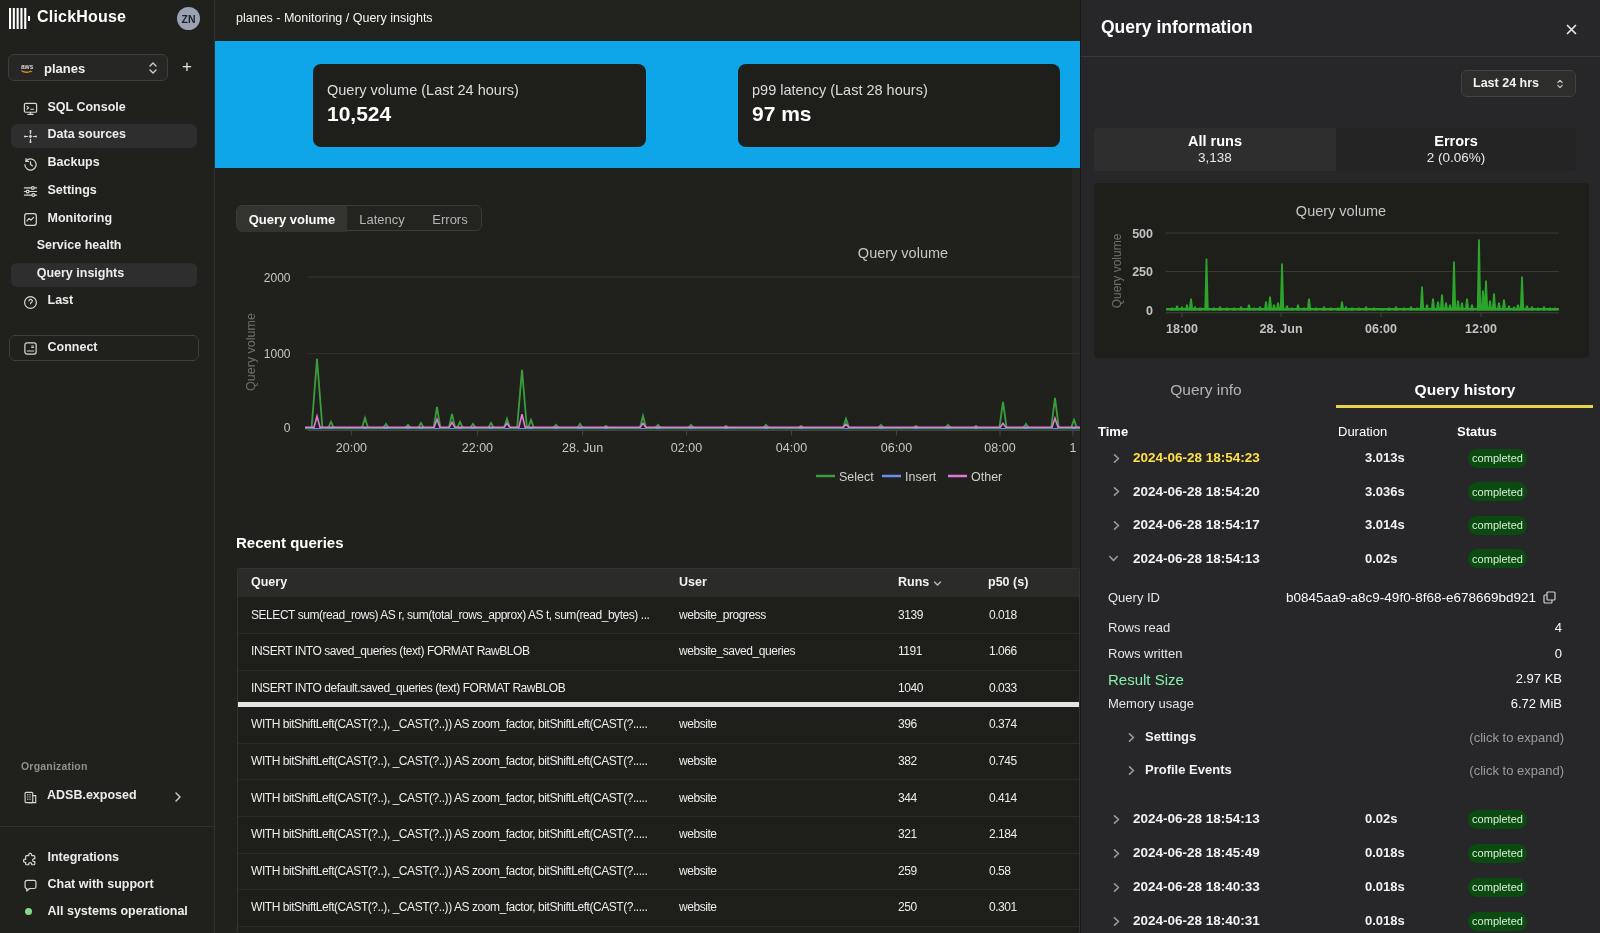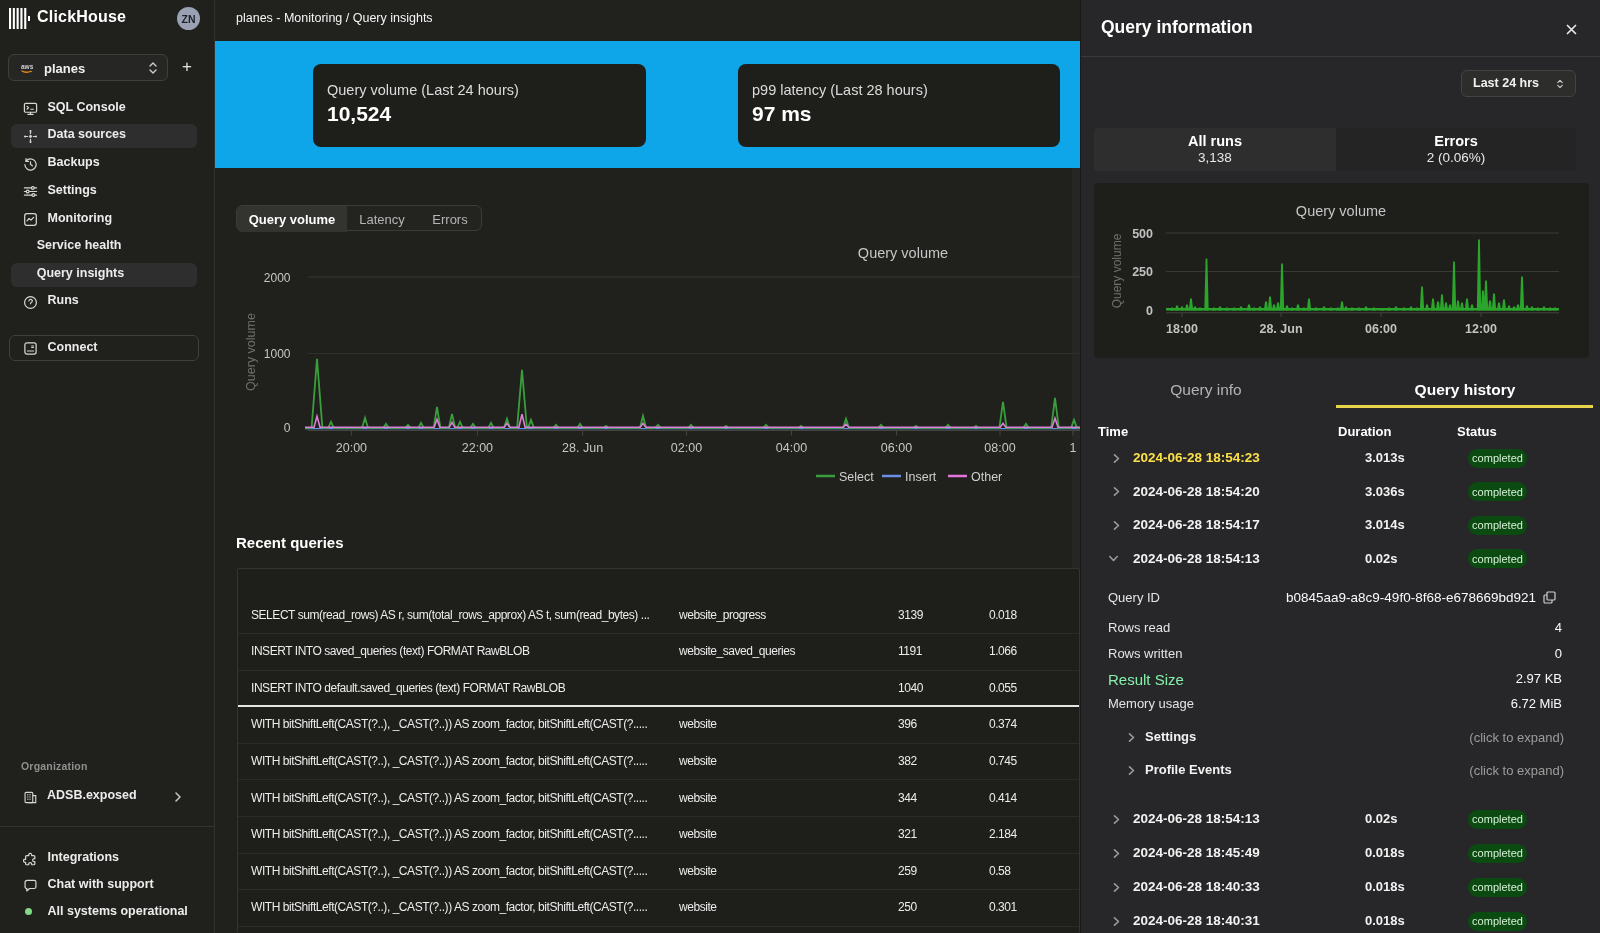--- a/index.html
+++ b/index.html
@@ -74,21 +74,21 @@
         <path d="M4.3 9.5l2.2-2.6 2 1.8 2.8-3" fill="none" stroke-linecap="round" stroke-linejoin="round"></path>
       </svg>
       <div style="position:absolute;left:47.5px;top:210.7px;font-size:12.5px;font-weight:600;color:#ececec">Monitoring</div>
       <div style="position:absolute;left:36.7px;top:238.0px;font-size:12.5px;font-weight:600;color:#ececec">Service health</div>
       <div style="position:absolute;left:36.7px;top:266.0px;font-size:12.5px;font-weight:600;color:#ececec">Query insights</div>
       <svg style="position:absolute;left:23px;top:294.5px" width="15" height="15" viewBox="0 0 16 16" fill="none" stroke="#d6d6d6" stroke-width="1.3">
         <circle cx="8" cy="8" r="6.3" fill="none"></circle>
         <path d="M6.3 6.3a1.8 1.8 0 1 1 2.6 1.7c-.6.3-.9.6-.9 1.2" fill="none" stroke-linecap="round"></path>
         <circle cx="8" cy="11.2" r=".9" stroke="none"></circle>
       </svg>
-      <div style="position:absolute;left:47.5px;top:293.0px;font-size:12.5px;font-weight:600;color:#ececec">Runs</div>
+      <div style="position:absolute;left:47.5px;top:293.0px;font-size:12.5px;font-weight:600;color:#ececec">Last</div>
       <div style="position:absolute;left:9px;top:335px;width:190px;height:26px;border:1px solid #3e3e3c;border-radius:6px"></div>
       <svg style="position:absolute;left:23px;top:341px" width="15" height="15" viewBox="0 0 16 16" fill="none" stroke="#d6d6d6" stroke-width="1.3">
         <rect x="2" y="2" width="12" height="12" rx="2.2" fill="none"></rect>
         <circle cx="6" cy="6" r="1" stroke="none"></circle>
         <path d="M9.2 5.4h2M9.2 7h2" stroke-width="1.1" stroke-linecap="round"></path>
         <path d="M4.6 10.6h6.8" stroke-width="1.1" stroke-linecap="round"></path>
       </svg>
       <div style="position:absolute;left:47.5px;top:340px;font-size:12.5px;font-weight:600;color:#ececec">Connect</div>
       <div style="position:absolute;left:21px;top:760px;font-size:10.5px;font-weight:bold;color:#8f8f8f;letter-spacing:.2px">Organization</div>
       <svg style="position:absolute;left:23px;top:790px" width="15" height="15" viewBox="0 0 16 16" fill="none" stroke="#d6d6d6" stroke-width="1.2">
@@ -161,37 +161,46 @@
       <path d="M69.0,187.3 L78.0,187.3 L81.0,176.3 L84.0,187.3 L198.1,187.3 L201.0,179.3 L203.9,187.3 L213.2,187.3 L216.0,182.3 L218.8,187.3 L268.2,187.3 L271.0,183.3 L273.8,187.3 L282.9,187.3 L286.0,174.3 L289.1,187.3 L404.2,187.3 L407.0,183.3 L409.8,187.3 L607.3,187.3 L610.0,184.3 L612.7,187.3 L764.2,187.3 L767.0,183.3 L769.8,187.3 L816.0,187.3 L819.0,178.3 L822.0,187.3 L844.0,187.3" fill="none" stroke="#dd7fd7" stroke-width="1.6"></path>
       <line x1="580" y1="236" x2="599" y2="236" stroke="#3a9e3c" stroke-width="2.5"></line>
       <text x="603" y="240.5" font-size="12.5" fill="#cfcfcf">Select</text>
       <line x1="646" y1="236" x2="665" y2="236" stroke="#6b8ee6" stroke-width="2.5"></line>
       <text x="669" y="240.5" font-size="12.5" fill="#cfcfcf">Insert</text>
       <line x1="712" y1="236" x2="731" y2="236" stroke="#e275dc" stroke-width="2.5"></line>
       <text x="735" y="240.5" font-size="12.5" fill="#cfcfcf">Other</text>
     </svg>
     <div style="position:absolute;left:236px;top:534px;font-size:15px;font-weight:bold;color:#fff">Recent queries</div>
     <div style="position:absolute;left:237px;top:568px;width:843px;height:365px;border:1px solid #343432;border-bottom:none;border-radius:2px;background:#1e1f1a;overflow:hidden">
+      <div style="position:absolute;left:0;top:0;width:100%;height:28px;background:#2b2b2a;font-size:12.5px;font-weight:bold;color:#f2f2f2">
+        <span style="position:absolute;left:13px;top:6px">Query</span>
+        <span style="position:absolute;left:441px;top:6px">User</span>
+        <span style="position:absolute;left:660px;top:6px">Runs</span>
+        <svg style="position:absolute;left:695px;top:11px" width="9" height="7" viewBox="0 0 9 7" fill="none" stroke="#bbb" stroke-width="1.4" stroke-linecap="round">
+          <path d="M1.5 2l3 3 3-3"></path>
+        </svg>
+        <span style="position:absolute;left:750px;top:6px">p50 (s)</span>
+      </div>
       <div style="position:absolute;left:0;top:28.5px;width:100%;height:36.6px;border-bottom:1px solid #2b2b29;font-size:12px;letter-spacing:-0.45px;color:#ececec">
         <span style="position:absolute;left:13px;top:10px;white-space:nowrap">SELECT sum(read_rows) AS r, sum(total_rows_approx) AS t, sum(read_bytes) ...</span>
         <span style="position:absolute;left:441px;top:10px">website_progress</span>
         <span style="position:absolute;left:660px;top:10px">3139</span>
         <span style="position:absolute;left:751px;top:10px">0.018</span>
       </div>
       <div style="position:absolute;left:0;top:65.1px;width:100%;height:36.6px;border-bottom:1px solid #2b2b29;font-size:12px;letter-spacing:-0.45px;color:#ececec">
         <span style="position:absolute;left:13px;top:10px;white-space:nowrap">INSERT INTO saved_queries (text) FORMAT RawBLOB</span>
         <span style="position:absolute;left:441px;top:10px">website_saved_queries</span>
         <span style="position:absolute;left:660px;top:10px">1191</span>
         <span style="position:absolute;left:751px;top:10px">1.066</span>
       </div>
-      <div style="position:absolute;left:0;top:101.69999999999999px;width:100%;height:36.6px;border-bottom:2px solid #e5e5e5;font-size:12px;letter-spacing:-0.45px;color:#ececec">
+      <div style="position:absolute;left:0;top:101.69999999999999px;width:100%;height:36.6px;border-bottom:5px solid #e5e5e5;font-size:12px;letter-spacing:-0.45px;color:#ececec">
         <span style="position:absolute;left:13px;top:10px;white-space:nowrap">INSERT INTO default.saved_queries (text) FORMAT RawBLOB</span>
         <span style="position:absolute;left:441px;top:10px"></span>
         <span style="position:absolute;left:660px;top:10px">1040</span>
-        <span style="position:absolute;left:751px;top:10px">0.055</span>
+        <span style="position:absolute;left:751px;top:10px">0.033</span>
       </div>
       <div style="position:absolute;left:0;top:138.29999999999998px;width:100%;height:36.6px;border-bottom:1px solid #2b2b29;font-size:12px;letter-spacing:-0.45px;color:#ececec">
         <span style="position:absolute;left:13px;top:10px;white-space:nowrap">WITH bitShiftLeft(CAST(?..), _CAST(?..)) AS zoom_factor, bitShiftLeft(CAST(?.....</span>
         <span style="position:absolute;left:441px;top:10px">website</span>
         <span style="position:absolute;left:660px;top:10px">396</span>
         <span style="position:absolute;left:751px;top:10px">0.374</span>
       </div>
       <div style="position:absolute;left:0;top:174.89999999999998px;width:100%;height:36.6px;border-bottom:1px solid #2b2b29;font-size:12px;letter-spacing:-0.45px;color:#ececec">
         <span style="position:absolute;left:13px;top:10px;white-space:nowrap">WITH bitShiftLeft(CAST(?..), _CAST(?..)) AS zoom_factor, bitShiftLeft(CAST(?.....</span>
         <span style="position:absolute;left:441px;top:10px">website</span>
@@ -260,21 +269,21 @@
           <line x1="387" y1="129.8" x2="387" y2="134" stroke="#45443f" stroke-width="1"></line>
           <text x="387" y="150" text-anchor="middle" font-size="12.5" fill="#c2c2c2" font-weight="bold">12:00</text>
           <rect x="72" y="125.0" width="393" height="2.5" fill="#2ba52b"></rect>
           <path d="M75.8,127.5 L77.1,124.5 L78.9,124.5 L80.2,127.5 Z M80.8,127.5 L82.1,122.5 L83.9,122.5 L85.2,127.5 Z M85.8,127.5 L87.1,123.5 L88.9,123.5 L90.2,127.5 Z M90.8,127.5 L92.1,121.5 L93.9,121.5 L95.2,127.5 Z M94.8,127.5 L96.1,115.5 L97.9,115.5 L99.2,127.5 Z M98.8,127.5 L100.1,123.5 L101.9,123.5 L103.2,127.5 Z M103.8,127.5 L105.1,124.5 L106.9,124.5 L108.2,127.5 Z M110.3,127.5 L111.6,75.5 L113.4,75.5 L114.7,127.5 Z M117.8,127.5 L119.1,124.5 L120.9,124.5 L122.2,127.5 Z M123.8,127.5 L125.1,123.5 L126.9,123.5 L128.2,127.5 Z M130.8,127.5 L132.1,124.5 L133.9,124.5 L135.2,127.5 Z M137.8,127.5 L139.1,124.5 L140.9,124.5 L142.2,127.5 Z M144.8,127.5 L146.1,123.5 L147.9,123.5 L149.2,127.5 Z M152.8,127.5 L154.1,121.5 L155.9,121.5 L157.2,127.5 Z M157.8,127.5 L159.1,124.5 L160.9,124.5 L162.2,127.5 Z M163.8,127.5 L165.1,123.5 L166.9,123.5 L168.2,127.5 Z M169.8,127.5 L171.1,118.5 L172.9,118.5 L174.2,127.5 Z M173.8,127.5 L175.1,113.5 L176.9,113.5 L178.2,127.5 Z M177.8,127.5 L179.1,121.5 L180.9,121.5 L182.2,127.5 Z M181.8,127.5 L183.1,119.5 L184.9,119.5 L186.2,127.5 Z M185.8,127.5 L187.1,80.5 L188.9,80.5 L190.2,127.5 Z M190.8,127.5 L192.1,122.5 L193.9,122.5 L195.2,127.5 Z M195.8,127.5 L197.1,124.5 L198.9,124.5 L200.2,127.5 Z M201.8,127.5 L203.1,121.5 L204.9,121.5 L206.2,127.5 Z M207.8,127.5 L209.1,124.5 L210.9,124.5 L212.2,127.5 Z M212.8,127.5 L214.1,115.5 L215.9,115.5 L217.2,127.5 Z M219.8,127.5 L221.1,124.5 L222.9,124.5 L224.2,127.5 Z M227.8,127.5 L229.1,123.5 L230.9,123.5 L232.2,127.5 Z M234.8,127.5 L236.1,124.5 L237.9,124.5 L239.2,127.5 Z M241.8,127.5 L243.1,124.5 L244.9,124.5 L246.2,127.5 Z M245.8,127.5 L247.1,118.5 L248.9,118.5 L250.2,127.5 Z M249.8,127.5 L251.1,123.5 L252.9,123.5 L254.2,127.5 Z M255.8,127.5 L257.1,124.5 L258.9,124.5 L260.2,127.5 Z M262.8,127.5 L264.1,124.5 L265.9,124.5 L267.2,127.5 Z M269.8,127.5 L271.1,123.5 L272.9,123.5 L274.2,127.5 Z M277.8,127.5 L279.1,124.5 L280.9,124.5 L282.2,127.5 Z M285.8,127.5 L287.1,125.5 L288.9,125.5 L290.2,127.5 Z M292.8,127.5 L294.1,124.5 L295.9,124.5 L297.2,127.5 Z M299.8,127.5 L301.1,123.5 L302.9,123.5 L304.2,127.5 Z M307.8,127.5 L309.1,124.5 L310.9,124.5 L312.2,127.5 Z M314.8,127.5 L316.1,123.5 L317.9,123.5 L319.2,127.5 Z M320.8,127.5 L322.1,124.5 L323.9,124.5 L325.2,127.5 Z M325.8,127.5 L327.1,103.5 L328.9,103.5 L330.2,127.5 Z M330.8,127.5 L332.1,121.5 L333.9,121.5 L335.2,127.5 Z M336.8,127.5 L338.1,115.5 L339.9,115.5 L341.2,127.5 Z M341.8,127.5 L343.1,118.5 L344.9,118.5 L346.2,127.5 Z M345.8,127.5 L347.1,111.5 L348.9,111.5 L350.2,127.5 Z M349.8,127.5 L351.1,119.5 L352.9,119.5 L354.2,127.5 Z M353.8,127.5 L355.1,121.5 L356.9,121.5 L358.2,127.5 Z M357.8,127.5 L359.1,78.5 L360.9,78.5 L362.2,127.5 Z M361.8,127.5 L363.1,117.5 L364.9,117.5 L366.2,127.5 Z M365.8,127.5 L367.1,119.5 L368.9,119.5 L370.2,127.5 Z M370.8,127.5 L372.1,115.5 L373.9,115.5 L375.2,127.5 Z M375.8,127.5 L377.1,121.5 L378.9,121.5 L380.2,127.5 Z M382.8,127.5 L384.1,56.5 L385.9,56.5 L387.2,127.5 Z M386.8,127.5 L388.1,107.5 L389.9,107.5 L391.2,127.5 Z M389.8,127.5 L391.1,97.5 L392.9,97.5 L394.2,127.5 Z M393.8,127.5 L395.1,117.5 L396.9,117.5 L398.2,127.5 Z M397.8,127.5 L399.1,110.5 L400.9,110.5 L402.2,127.5 Z M402.8,127.5 L404.1,119.5 L405.9,119.5 L407.2,127.5 Z M407.8,127.5 L409.1,116.5 L410.9,116.5 L412.2,127.5 Z M412.8,127.5 L414.1,122.5 L415.9,122.5 L417.2,127.5 Z M417.8,127.5 L419.1,123.5 L420.9,123.5 L422.2,127.5 Z M421.8,127.5 L423.1,121.5 L424.9,121.5 L426.2,127.5 Z M425.8,127.5 L427.1,93.5 L428.9,93.5 L430.2,127.5 Z M430.8,127.5 L432.1,122.5 L433.9,122.5 L435.2,127.5 Z M435.8,127.5 L437.1,123.5 L438.9,123.5 L440.2,127.5 Z M441.8,127.5 L443.1,124.5 L444.9,124.5 L446.2,127.5 Z M447.8,127.5 L449.1,123.5 L450.9,123.5 L452.2,127.5 Z M453.8,127.5 L455.1,124.5 L456.9,124.5 L458.2,127.5 Z M458.8,127.5 L460.1,124.5 L461.9,124.5 L463.2,127.5 Z" fill="#2ba52b"></path>
         </svg>
       </div>
       <div style="position:absolute;left:4px;top:381px;width:242px;text-align:center;font-size:15.5px;color:#b3b3b3">Query info</div>
       <div style="position:absolute;left:255px;top:381px;width:258px;text-align:center;font-size:15.5px;font-weight:bold;color:#fff">Query history</div>
       <div style="position:absolute;left:255px;top:405px;width:257px;height:2.5px;background:#e7d44b"></div>
       <div style="position:absolute;left:17px;top:424px;font-size:13px;font-weight:bold;color:#fff">Time</div>
-      <div style="position:absolute;left:257px;top:424px;font-size:13px;font-weight:bold;color:#fff">Duration</div>
+      <div style="position:absolute;left:257px;top:424px;font-size:13px;font-weight:normal;color:#fff">Duration</div>
       <div style="position:absolute;left:376px;top:424px;font-size:13px;font-weight:bold;color:#fff">Status</div>
       <svg style="position:absolute;left:31px;top:452.5px" width="9" height="11" viewBox="0 0 9 11" fill="none" stroke="#9a9a9a" stroke-width="1.6" stroke-linecap="round" stroke-linejoin="round">
         <path d="M2.5 1.8l4 3.7-4 3.7"></path>
       </svg>
       <div style="position:absolute;left:52px;top:450px;font-size:13.5px;font-weight:700;color:#fde047">2024-06-28 18:54:23</div>
       <div style="position:absolute;left:284px;top:450px;font-size:13px;font-weight:600;color:#f2f2f2">3.013s</div>
       <div style="position:absolute;left:387px;top:448.5px;width:59px;height:19px;border-radius:10px;background:#0b4a10;color:#d6f0d6;font-size:11px;display:flex;align-items:center;justify-content:center">completed</div>
       <svg style="position:absolute;left:31px;top:486.0px" width="9" height="11" viewBox="0 0 9 11" fill="none" stroke="#9a9a9a" stroke-width="1.6" stroke-linecap="round" stroke-linejoin="round">
         <path d="M2.5 1.8l4 3.7-4 3.7"></path>
       </svg>

